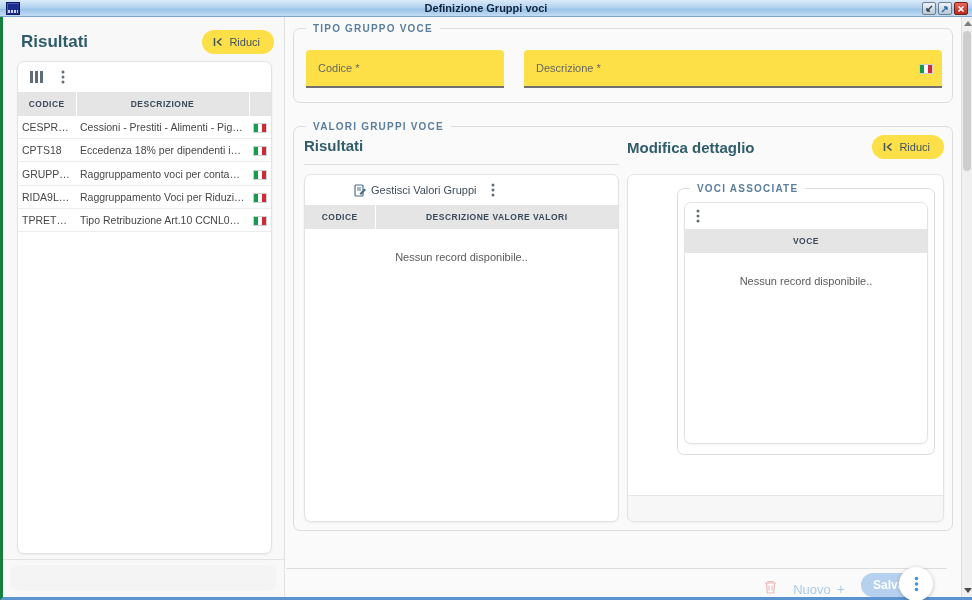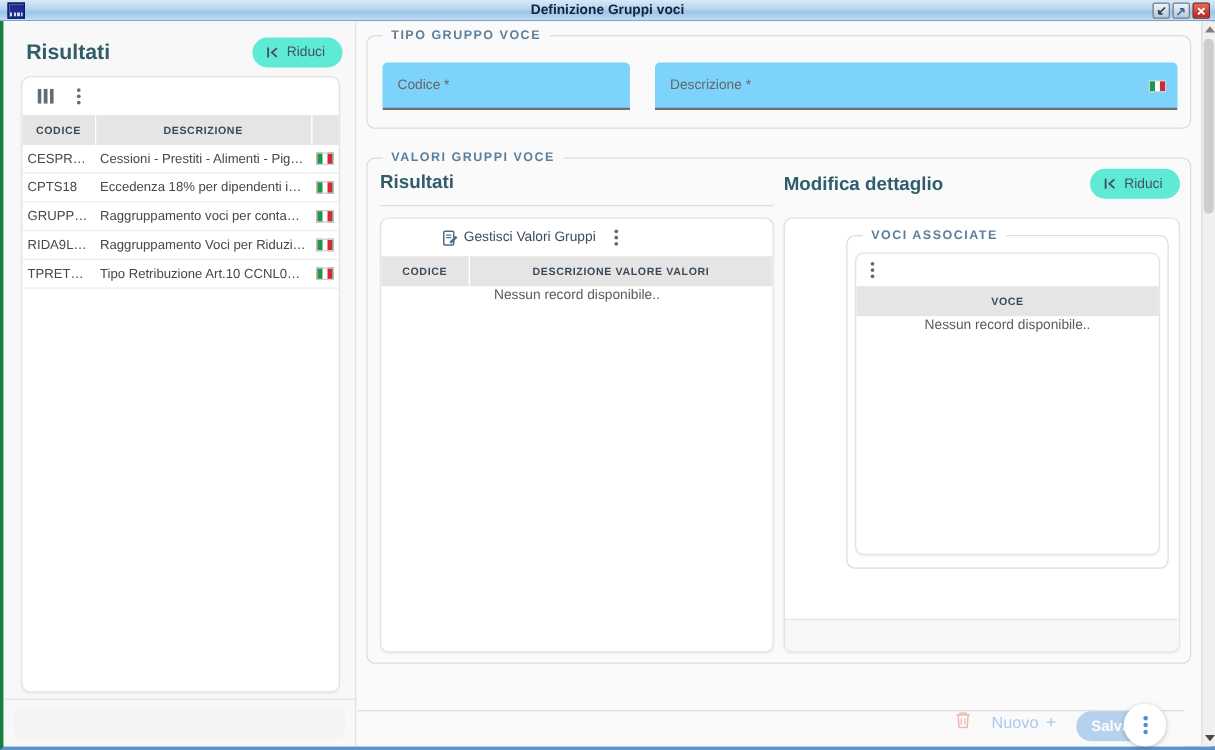--- a/index.html
+++ b/index.html
@@ -29,21 +29,21 @@
   
   .content { position:absolute; top:17px; left:0; right:0; bottom:0; background:#fafafa; }
   .left-panel { position:absolute; top:0; left:0; width:282px; bottom:0; background:#f8f8f8;
     border-right:1px solid #e0e0e0; }
   .main-panel { position:absolute; top:0; left:283px; right:11px; bottom:0; }
 
   
   .panel-header { position:absolute; top:10px; left:18px; right:10px; height:30px;
     display:flex; align-items:center; justify-content:space-between; }
   h1.res-title { font-size:17px; font-weight:bold; color:#2f5d6b; }
-  .riduci-btn { display:flex; align-items:center; gap:5px; background:#5eead4; border:none;
+  .riduci-btn { display:flex; align-items:center; gap:5px; background:#fde047; border:none;
     border-radius:15px; padding:6px 14px 6px 11px; font-size:11px; color:#44525f;
     font-family:inherit; cursor:pointer; }
   .card { background:#fff; border:1px solid #e3e3e3; border-radius:7px;
     box-shadow:0 1px 2px rgba(0,0,0,.05); }
   .left-card { position:absolute; top:44px; left:14px; right:12px; height:493px; overflow:hidden; }
   .toolbar { height:30px; display:flex; align-items:center; padding:0 10px; gap:14px; }
   .icon-btn { background:none; border:none; cursor:pointer; display:flex; align-items:center; padding:2px; }
 
   table.grid { width:100%; border-collapse:collapse; table-layout:fixed; }
   .grid th { background:#e5e5e5; color:#3b4a59; font-size:8.5px; font-weight:bold;
@@ -58,54 +58,54 @@
   .panel-footer-line { position:absolute; left:0; right:0; bottom:37px; border-top:1px solid #e2e2e2; }
   .panel-footer { position:absolute; left:8px; right:8px; bottom:6px; height:26px;
     background:#f4f4f4; border-radius:6px; }
 
   
   fieldset { border:1px solid #dcdcdc; border-radius:7px; }
   fieldset legend { margin-left:12px; padding:0 7px; font-size:10px; font-weight:bold;
     letter-spacing:1.2px; color:#5b7e9d; }
 
   .fs-tipo { position:absolute; top:6px; left:7px; right:5px; height:80px; }
-  .filled-input { position:absolute; top:16px; height:38px; background:#7dd3fc;
+  .filled-input { position:absolute; top:16px; height:38px; background:#fde047;
     border:none; border-bottom:2px solid #6f6f6f; border-radius:4px 4px 0 0;
     font-size:11px; color:#555; padding:0 12px; font-family:inherit; }
   .filled-input::placeholder { color:#666; opacity:1; }
   .inp-codice { left:12px; width:198px; }
   .inp-desc-wrap { position:absolute; top:16px; left:230px; right:10px; height:38px; }
   .inp-desc-wrap .filled-input { position:absolute; left:0; top:0; width:100%; height:38px; padding-right:28px; }
   .inp-desc-wrap .flag { position:absolute; right:9px; top:14px; }
 
   .fs-valori { position:absolute; top:104px; left:7px; right:5px; height:410px; }
 
   .vg-left { position:absolute; top:0; left:10px; width:315px; bottom:8px; }
   .vg-right { position:absolute; top:0; left:333px; right:8px; bottom:8px; }
   h2.sec-title { font-size:15px; font-weight:bold; color:#2f5d6b; }
   .vg-left .sec-head { height:26px; display:flex; align-items:center; }
   .vg-left .sec-divider { border-top:1px solid #ddd; margin-top:6px; }
   .vg-card { position:absolute; top:42px; left:0; right:0; bottom:0; overflow:hidden; }
   .manage-row { height:30px; display:flex; align-items:center; gap:12px; padding:0 9px; }
   .manage-link { display:flex; align-items:center; gap:4px; background:none; border:none;
     font-size:11px; color:#3d4c5a; font-family:inherit; cursor:pointer;padding-left:40px; }
-  .empty-msg { text-align:center; font-size:11px; color:#5a5a5a; padding-top:1px; }
+  .empty-msg { text-align:center; font-size:11px; color:#5a5a5a; padding-top:22px; }
 
   .vg-right .sec-head { height:30px; display:flex; align-items:center; justify-content:space-between; }
   .detail-card { position:absolute; top:42px; left:0; right:0; bottom:0; overflow:hidden; }
   .fs-voci { position:absolute; top:8px; left:8px; right:8px; height:272px;margin-left:41px; }
   .voci-card { position:absolute; top:8px; left:6px; right:6px; bottom:10px; overflow:hidden; }
   .voci-toolbar { height:26px; display:flex; align-items:center; padding:0 9px; }
   .detail-footer { position:absolute; left:0; right:0; bottom:0; height:26px;
     background:#f7f7f7; border-top:1px solid #e6e6e6; }
 
   
   .bottombar { position:absolute; left:0; right:11px; bottom:0; height:29px;
     border-top:1px solid #ddd; background:#fafafa;
-    display:flex; align-items:flex-start; justify-content:flex-end; gap:16px; padding-right:14px; }
+    display:flex; align-items:flex-end; justify-content:flex-end; gap:16px; padding-right:14px; }
   .trash-btn { opacity:.4; background:none; border:none; cursor:default; }
   .nuovo-btn { display:flex; align-items:center; gap:6px; background:none; border:none;
     font-size:13px; color:#4a90d2; opacity:.45; font-family:inherit; cursor:default; }
   .nuovo-plus { font-size:14px; }
   .salva-wrap { position:relative; width:72px; height:24px; }
   .salva-btn { position:absolute; left:0; top:0; width:64px; height:24px; border:none;
     border-radius:13px; background:#7fb0e6; opacity:.55; color:#fff; font-size:12px;
     font-weight:bold; text-align:left; padding-left:12px; font-family:inherit; cursor:default; }
   .fab-menu { position:absolute; right:0; top:-6px; width:34px; height:34px; border-radius:50%;
     background:#fff; border:none; box-shadow:0 1px 4px rgba(0,0,0,.25);

